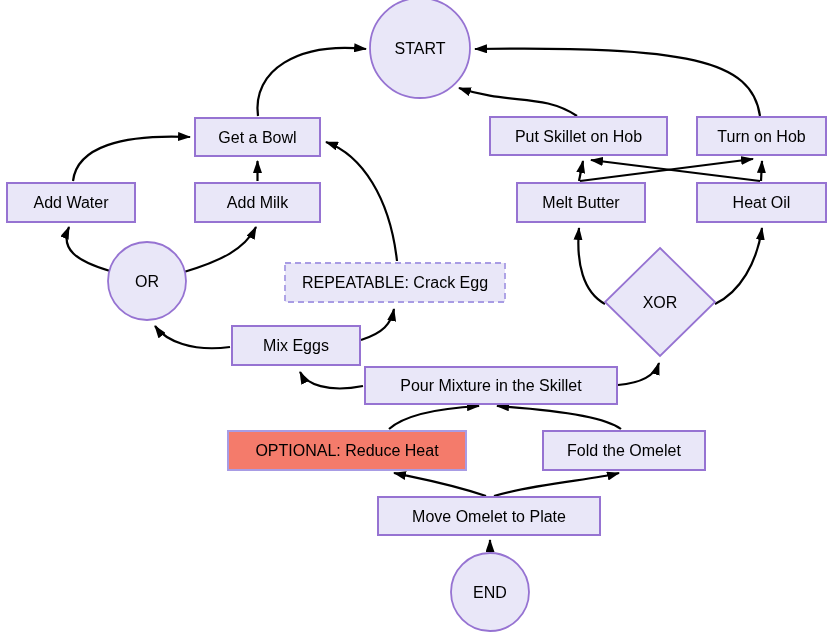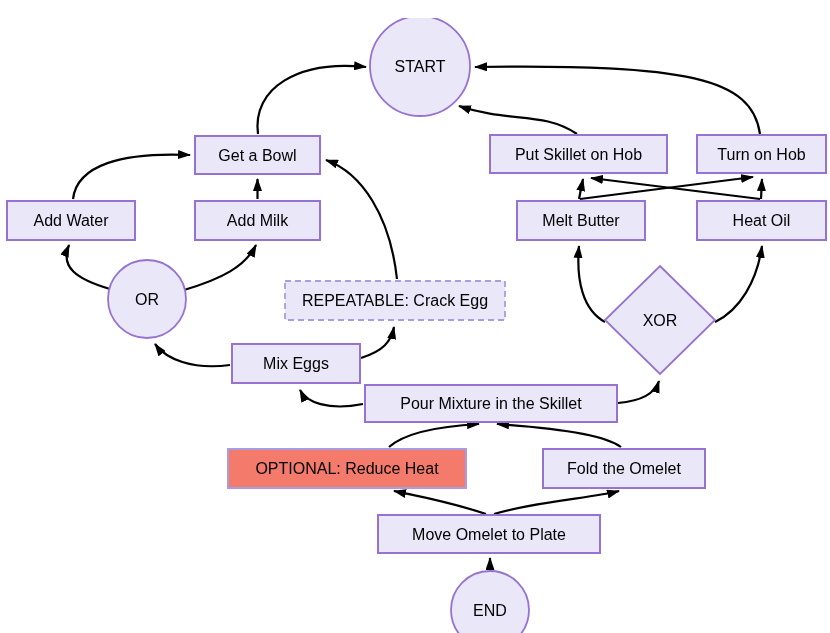--- a/index.html
+++ b/index.html
@@ -1,21 +1,21 @@
 <!DOCTYPE html>
 <html style="--bg: #ffffff; --node-fill: #e9e7f8; --node-border: #9673d2; --dashed-border: #a89ce4; --optional-fill: #f47b6b; --edge: #000000; --text: #000000;"><head>
 <meta charset="utf-8">
 <style>
   html, body { margin: 0; padding: 0; }
   body {
     width: 830px; height: 633px;
     background: var(--bg, #ffffff);
     font-family: "Liberation Sans", sans-serif;
   }
-  .canvas-wrap { width: 830px; height: 486px; margin-top: 18px; }
+  .canvas-wrap { width: 830px; height: 486px; }
   .edge {
     fill: none;
     stroke: var(--edge, #000000);
     stroke-width: 2.2;
   }
   .arrowhead { fill: var(--edge, #000000); }
   .node-rect {
     fill: var(--node-fill, #e9e7f8);
     stroke: var(--node-border, #9673d2);
     stroke-width: 2;

